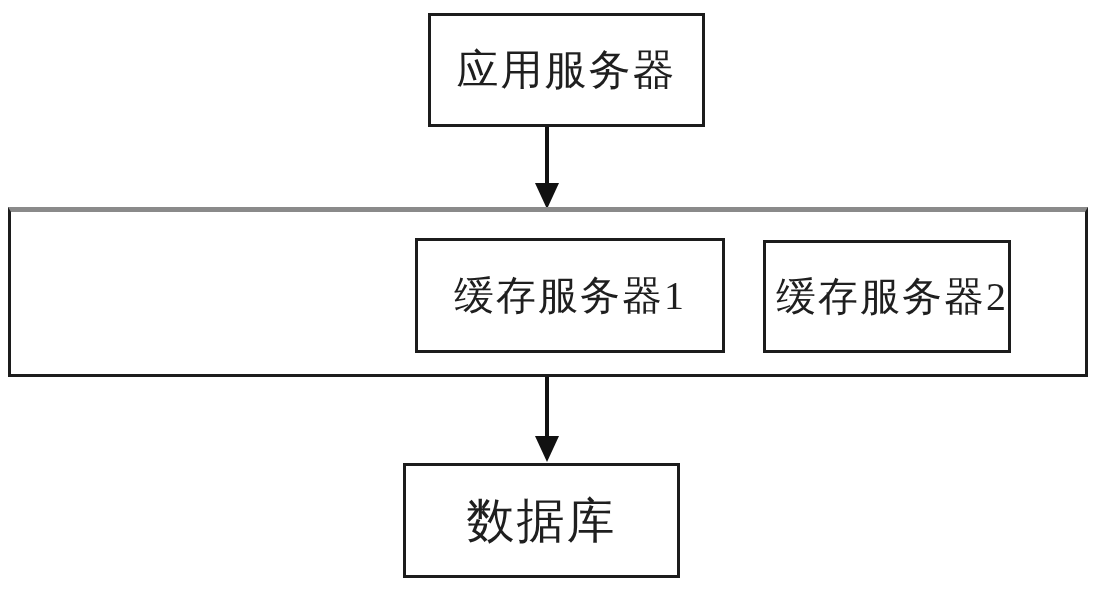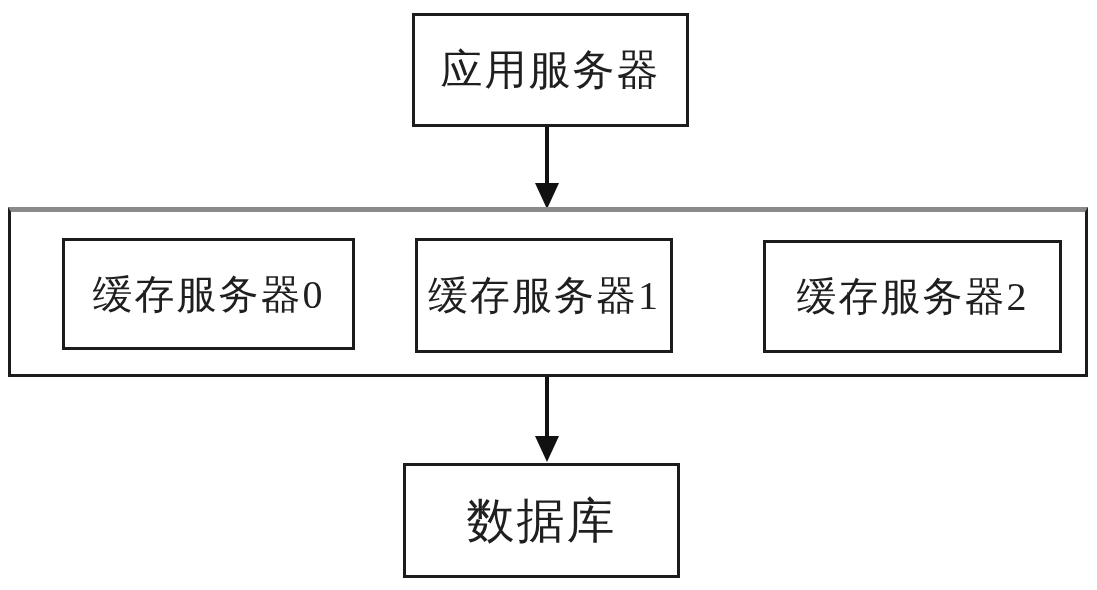--- a/index.html
+++ b/index.html
@@ -21,21 +21,21 @@
     box-sizing: border-box;
     background: #ffffff;
     border: 3px solid #1c1c1c;
     display: flex;
     align-items: center;
     justify-content: center;
     text-align: center;
     letter-spacing: 2px;
   }
   .app-box {
-    left: 412px; top: 13px;
+    left: 428px; top: 13px;
     width: 277px; height: 114px;
     font-size: 42px;
   }
   .db-box {
     left: 403px; top: 463px;
     width: 277px; height: 115px;
     font-size: 48px;
   }
   .cluster {
     position: absolute;
@@ -43,22 +43,22 @@
     width: 1080px; height: 170px;
     box-sizing: border-box;
     background: #ffffff;
     border: 3px solid #1c1c1c;
     border-top: 5px solid #8a8a8a;
   }
   .cache-box {
     font-size: 40px;
   }
   .cache-0 { left: 51px;  top: 26px; width: 293px; height: 112px; }
-  .cache-1 { left: 404px; top: 26px; width: 258px; height: 115px; justify-content: center; }
-  .cache-2 { left: 752px; top: 28px; width: 299px; height: 113px; }
+  .cache-1 { left: 404px; top: 26px; width: 310px; height: 115px; justify-content: center; }
+  .cache-2 { left: 752px; top: 28px; width: 248px; height: 113px; justify-content: flex-end; }
   .arrow {
     position: absolute;
     width: 24px;
   }
   .arrow-1 { left: 535px; top: 127px; height: 82px; }
   .arrow-2 { left: 535px; top: 377px; height: 85px; }
   .arrow .shaft {
     position: absolute;
     left: 10px; top: 0;
     width: 4px;
@@ -85,23 +85,20 @@
   <div class="node app-box">
     <span>应用服务器</span>
   </div>
 
   <div class="arrow arrow-1">
     <div class="shaft"></div>
     <div class="head"></div>
   </div>
 
   <div class="cluster">
-    <div class="node cache-box cache-0">
-      <span>缓存服务器0</span>
-    </div>
     <div class="node cache-box cache-1">
       <span>缓存服务器1</span>
     </div>
     <div class="node cache-box cache-2">
       <span>缓存服务器2</span>
     </div>
   </div>
 
   <div class="arrow arrow-2">
     <div class="shaft"></div>

